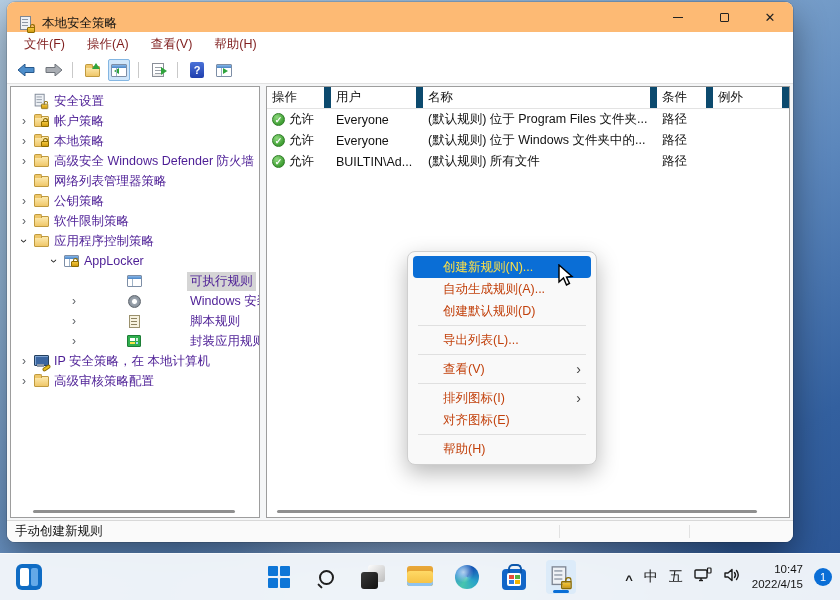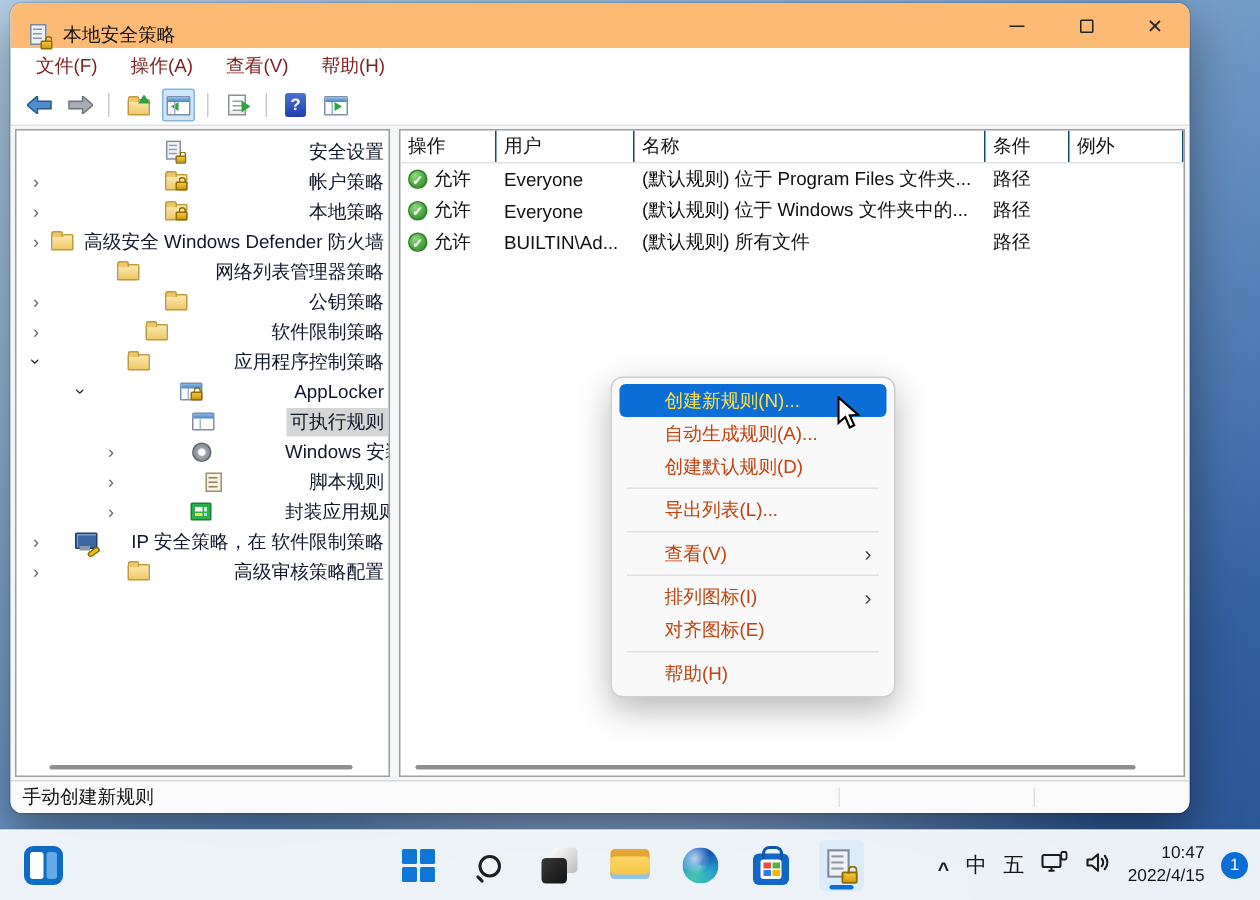--- a/index.html
+++ b/index.html
@@ -70,21 +70,21 @@
     border:1px solid #8d6c00; border-bottom:none; border-radius:3px 3px 0 0; }
 
   
   .main{ flex:1; display:flex; gap:6px; padding:2px 3px; background:#f5f6f7; min-height:0; }
   .pane{ background:#fff; border:1px solid #9d9d9d; position:relative; overflow:hidden; }
   .tree-pane{ width:250px; flex:0 0 auto; }
   .list-pane{ flex:1; }
 
   
   .tree{ padding-top:4px; }
-  .trow{ height:20px; display:flex; align-items:center; font-size:12.5px; color:#0f172a; white-space:nowrap;justify-content:space-between; }
+  .trow{ height:20px; display:flex; align-items:center; font-size:12.5px; color:#4c1d95; white-space:nowrap; }
   .exp{ width:14px; flex:0 0 auto; text-align:center; font-size:12px; color:#5f6368; line-height:14px; }
   .exp.collapsed::before{ content:'›'; }
   .exp.expanded::before{ content:'›'; display:inline-block; transform:rotate(90deg); color:#222; }
   .ico{ width:20px; flex:0 0 auto; display:flex; justify-content:center; position:relative; }
   .tlabel{ padding:1px 3px; }
   .trow.selected .tlabel{ background:#d5d5d5; }
   .lv0{ padding-left:6px; } .lv1{ padding-left:6px; } .lv2{ padding-left:36px; } .lv3{ padding-left:56px;gap:43px; }
 
   .tfolder{ position:relative; width:15px; height:11px; background:linear-gradient(#fdeab0,#efc769);
     border:1px solid #c09a3e; border-radius:1px; margin-top:1px; }
@@ -102,21 +102,21 @@
   .compico{ position:relative; width:15px; height:13px; }
   .compico::before{ content:''; position:absolute; left:0; top:0; width:13px; height:9px; background:#3b66a0;
     border:1px solid #23405f; border-radius:1px; box-shadow:inset 1px 1px 0 #7ea3d2; }
   .compico::after{ content:''; position:absolute; left:3px; top:9px; width:7px; height:3px; background:#8d99a8; }
   .keyb{ position:absolute; right:-2px; bottom:-2px; width:9px; height:4px; background:#e8c020; border:1px solid #8d6c00;
     border-radius:2px; transform:rotate(-35deg); }
 
   
   .grid-head{ display:grid; grid-template-columns:64px 92px 234px 56px 1fr; height:22px; align-items:center;
     border-bottom:1px solid #e3e3e3; font-size:12.5px; color:#111; }
-  .grid-head > div{ padding-left:5px; height:100%; display:flex; align-items:center; border-right:1px solid #0c4a6e; }
+  .grid-head > div{ padding-left:5px; height:100%; display:flex; align-items:center; border-right:7px solid #0c4a6e; }
   .grid-row{ display:grid; grid-template-columns:64px 92px 234px 56px 1fr; height:21px; align-items:center;
     font-size:12.5px; color:#111; }
   .grid-row > div{ padding-left:5px; white-space:nowrap; overflow:hidden; }
   .chk{ width:13px; height:13px; border-radius:50%; flex:0 0 auto; margin-right:4px;
     background:radial-gradient(circle at 35% 30%, #8ed97e, #3f9e33 70%); border:1px solid #2f7d27;
     color:#fff; font-size:9px; font-weight:bold; display:inline-flex; align-items:center; justify-content:center; }
   .action-cell{ display:flex; align-items:center; }
 
   .hthumb{ position:absolute; height:3px; background:#8f8f8f; border-radius:2px; bottom:4px; }
 
@@ -360,21 +360,21 @@
               </span>
             <span class="tlabel">封装应用规则</span>
           </div>
           <div class="trow lv1">
             <span class="exp collapsed"></span>
             <span class="ico">
                 <span class="compico">
                   <span class="keyb"></span>
                 </span>
               </span>
-            <span class="tlabel">IP 安全策略，在 软件限制策略</span>
+            <span class="tlabel">IP 安全策略，在 本地计算机</span>
           </div>
           <div class="trow lv1">
             <span class="exp collapsed"></span>
             <span class="ico">
                 <span class="tfolder"></span>
               </span>
             <span class="tlabel">高级审核策略配置</span>
           </div>
         </div>
         <div class="hthumb" style="left:22px;width:202px;"></div>

